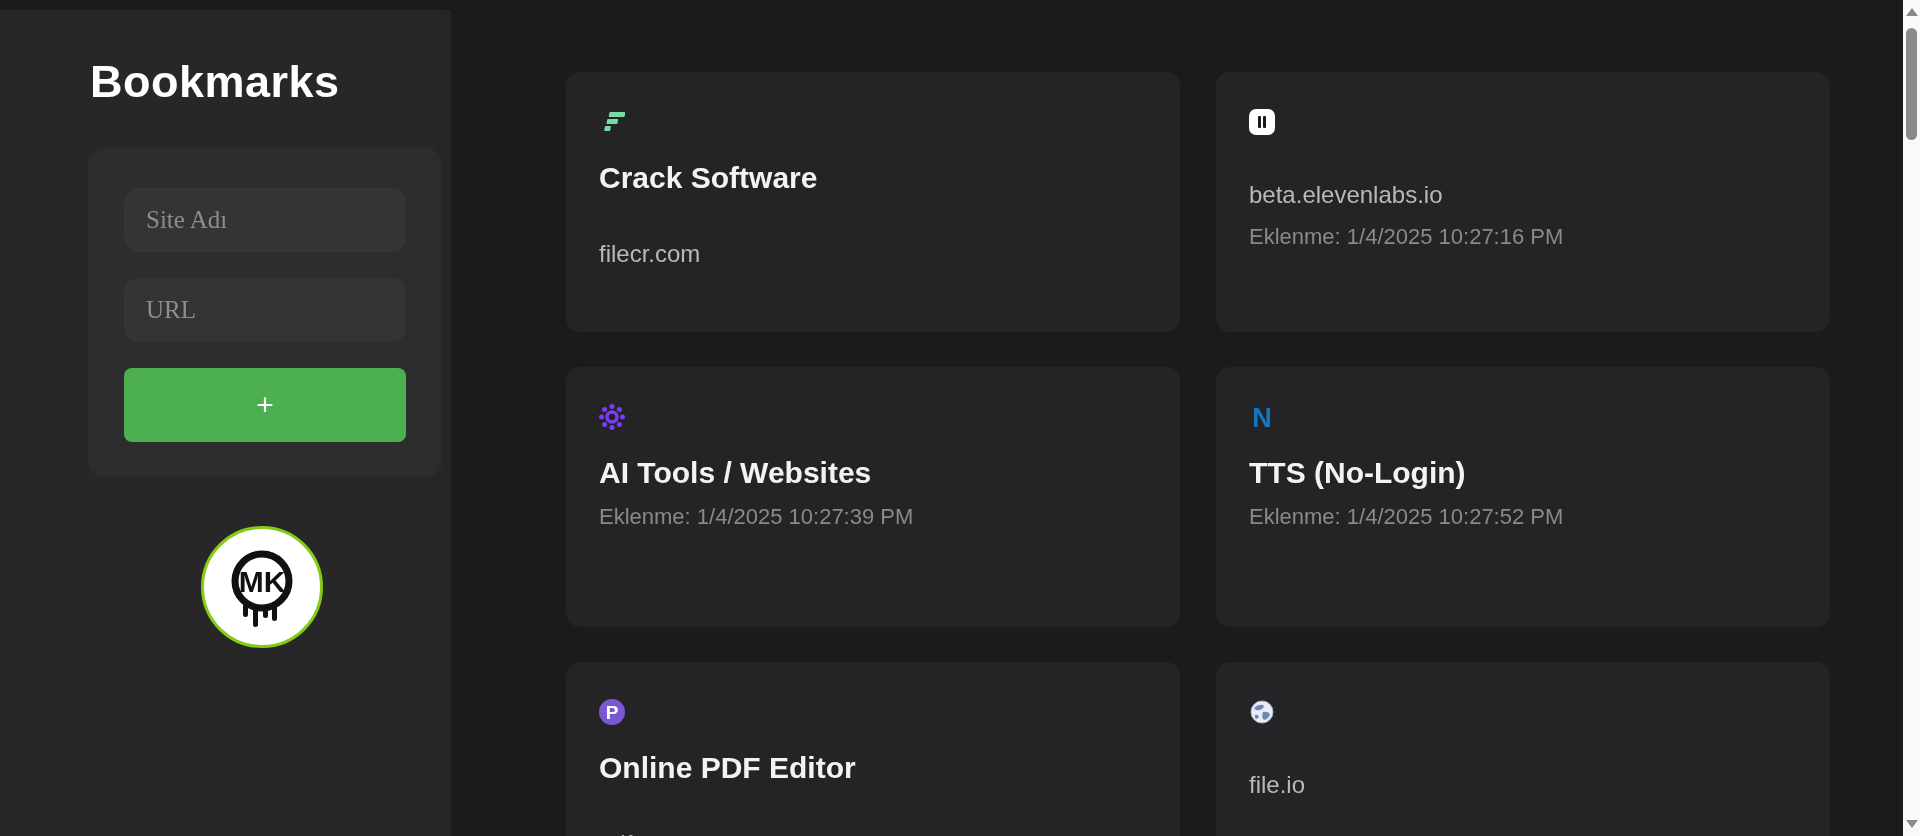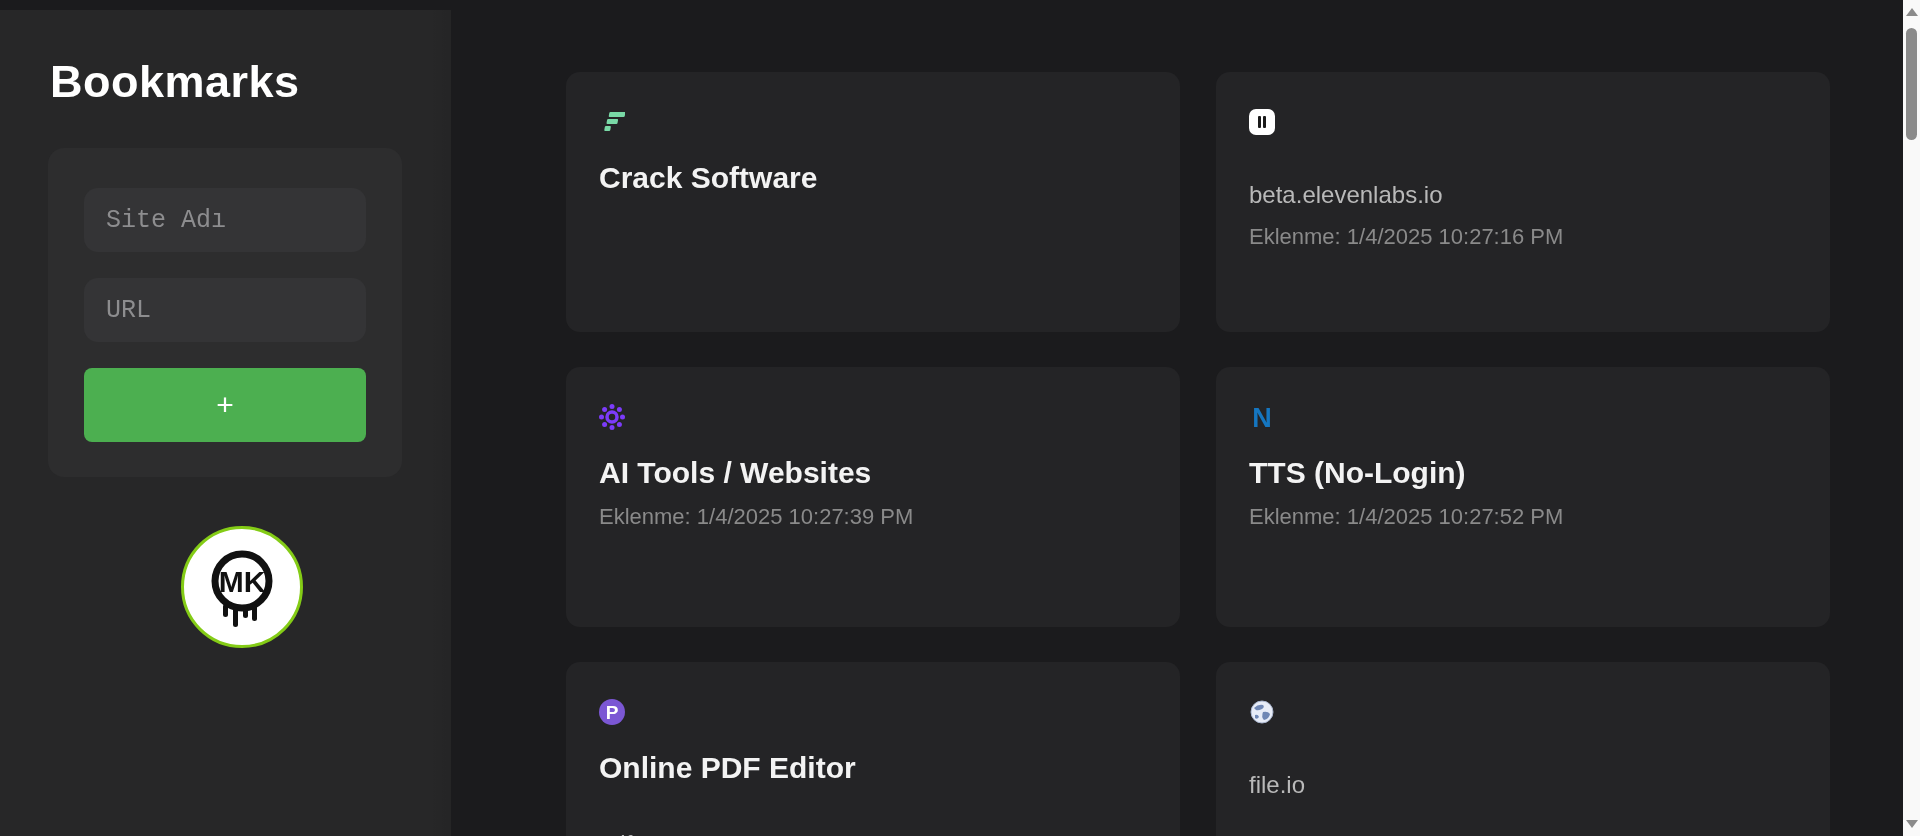--- a/index.html
+++ b/index.html
@@ -8,40 +8,41 @@
     background:#1b1b1d;
     font-family:"Liberation Sans", sans-serif;
     position:relative;
   }
 
   
   .sidebar {
     position:absolute; left:0; top:10px; bottom:0; width:485px;
     background:#272728;
     border-right:1px solid #3a3a3c;
+    padding-left:40px;
   }
   .sidebar::after{
     content:""; position:absolute; top:0; right:0; bottom:0; width:55px;
     background:linear-gradient(to right, rgba(0,0,0,0), rgba(0,0,0,0.16));
     pointer-events:none;
   }
   .sidebar-title {
     margin:46px 0 0 50px;
     font-size:45px; font-weight:bold; color:#ffffff; letter-spacing:0.5px;
   }
   .add-form {
     margin:40px 48px 0 48px; width:354px; height:329px;
     background:#2d2d2e; border-radius:16px;
     padding:40px 36px;
   }
   .add-form input {
     display:block; width:282px; height:64px;
     background:#343436; border:none; border-radius:14px;
     padding:0 22px; font-size:25px; color:#22c55e; outline:none;
-    font-family:Liberation Mono, monospace;
+    font-family:Liberation Serif, serif;
   }
   .add-form input::placeholder { color:#8d8d8f; }
   .input-url { margin-top:26px; }
   .add-btn {
     margin-top:26px; width:282px; height:74px;
     background:#4caf50; border:none; border-radius:8px;
     color:#ffffff; font-size:30px; cursor:pointer;
     font-family:"Liberation Sans", sans-serif;
   }
   .logo-wrap { margin-top:49px; display:flex; justify-content:center; }
@@ -126,20 +127,21 @@
     <span class="card-icon">
           <svg width="26" height="26" viewBox="0 0 26 26">
       <g fill="#79d9a6" transform="skewX(-10) translate(4,0)">
         <rect x="7" y="3" width="16" height="5" rx="1"></rect>
         <rect x="6" y="10" width="11" height="5" rx="1"></rect>
         <rect x="5" y="17" width="6" height="5" rx="1"></rect>
       </g>
           </svg>
         </span>
     <h2 class="card-title">Crack Software</h2>
+    <div class="card-url">filecr.com</div>
   </div>
 
   <div class="card">
     <span class="card-icon">
           <svg width="26" height="26" viewBox="0 0 26 26">
       <rect x="0" y="0" width="26" height="26" rx="7" fill="#ffffff"></rect>
       <rect x="9" y="7" width="3" height="12" rx="1" fill="#1a1a1a"></rect>
       <rect x="14" y="7" width="3" height="12" rx="1" fill="#1a1a1a"></rect>
           </svg>
         </span>

